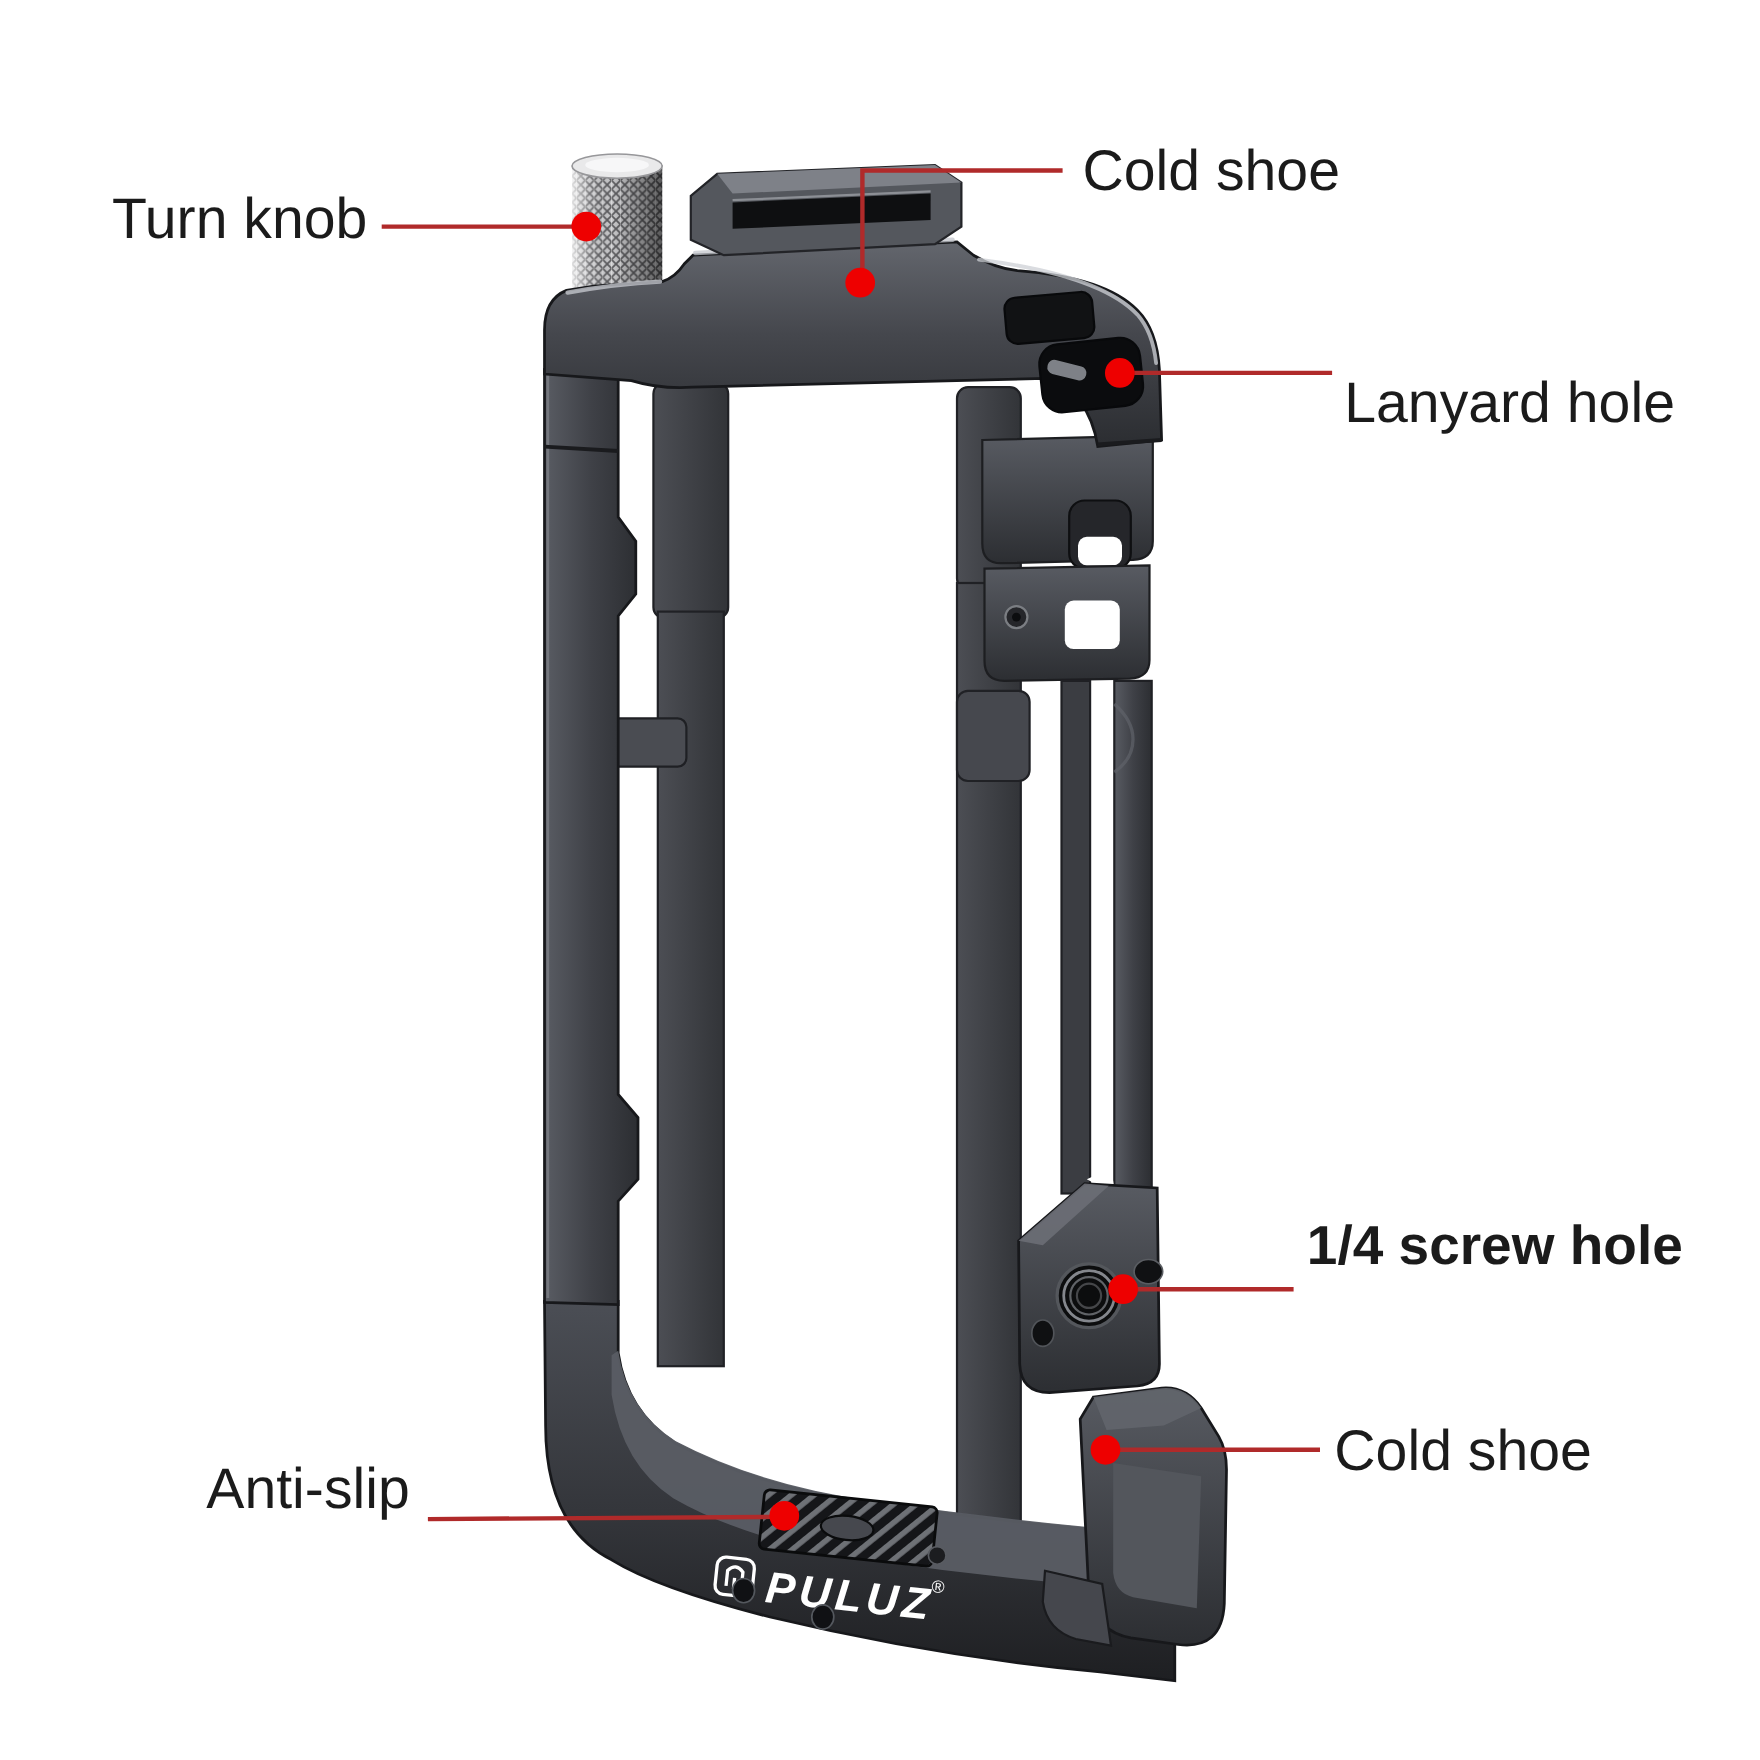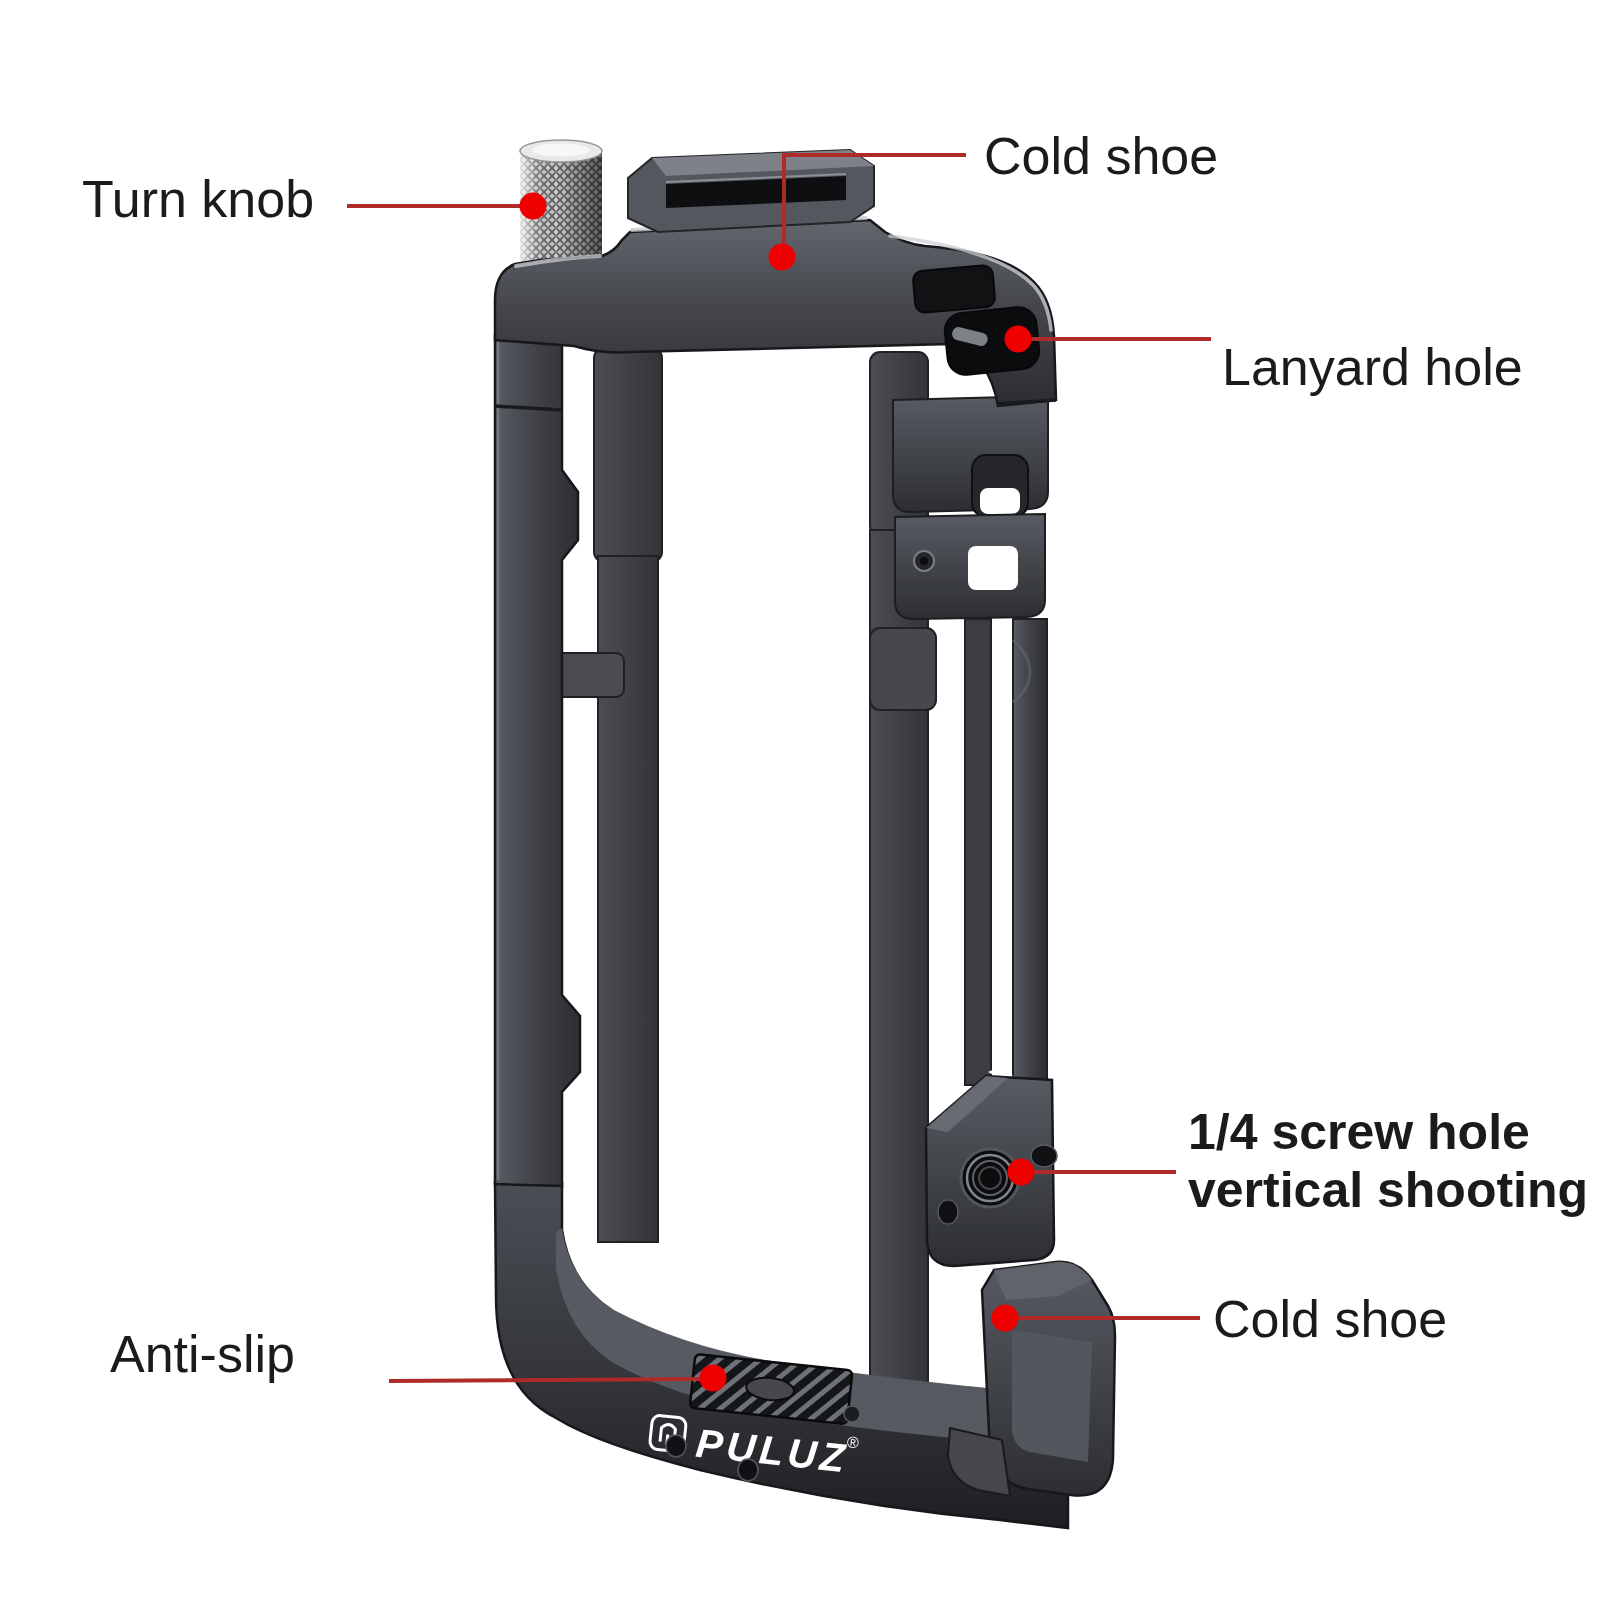--- a/index.html
+++ b/index.html
@@ -6,26 +6,26 @@
   .stage{
     position:relative;width:1600px;height:1600px;background:#ffffff;
     font-family:"Liberation Sans", sans-serif;overflow:hidden;
   }
   .scene{position:absolute;left:0;top:0;width:1600px;height:1600px;}
   .callout{
     position:absolute;color:#1b1b1b;font-size:52px;line-height:54px;
     white-space:nowrap;letter-spacing:0px;
   }
   .callout.small{font-size:50px;line-height:58px;font-weight:bold;}
-  #label-turn-knob{left:76px;top:172px;width:244px;text-align:center;}
+  #label-turn-knob{left:90px;top:172px;width:244px;text-align:right;}
   #label-cold-shoe-top{left:984px;top:129px;}
   #label-lanyard-hole{left:1222px;top:340px;}
   #label-quarter-screw{left:1188px;top:1103px;}
   #label-cold-shoe-bottom{left:1213px;top:1292px;}
-  #label-anti-slip{left:110px;top:1330px;width:340px;line-height:49px;}
+  #label-anti-slip{left:110px;top:1330px;width:340px;text-align:center;line-height:49px;}
 </style>
 </head>
 <body>
 
 <div class="stage">
 
   <svg class="scene" viewBox="0 0 1600 1600">
     <defs>
       <linearGradient id="gBeam" x1="0" y1="0" x2="0" y2="1">
         <stop offset="0" stop-color="#63666d"></stop>
@@ -195,21 +195,20 @@
   <div class="callout" id="label-cold-shoe-top">
     <span>Cold shoe</span>
   </div>
 
   <div class="callout" id="label-lanyard-hole">
     <span>Lanyard hole</span>
   </div>
 
   <div class="callout small" id="label-quarter-screw">
     <div>1/4 screw hole</div>
-    <div>vertical shooting</div>
   </div>
 
   <div class="callout" id="label-cold-shoe-bottom">
     <span>Cold shoe</span>
   </div>
 
   <div class="callout" id="label-anti-slip">
     <div>Anti-slip</div>
   </div>
 

